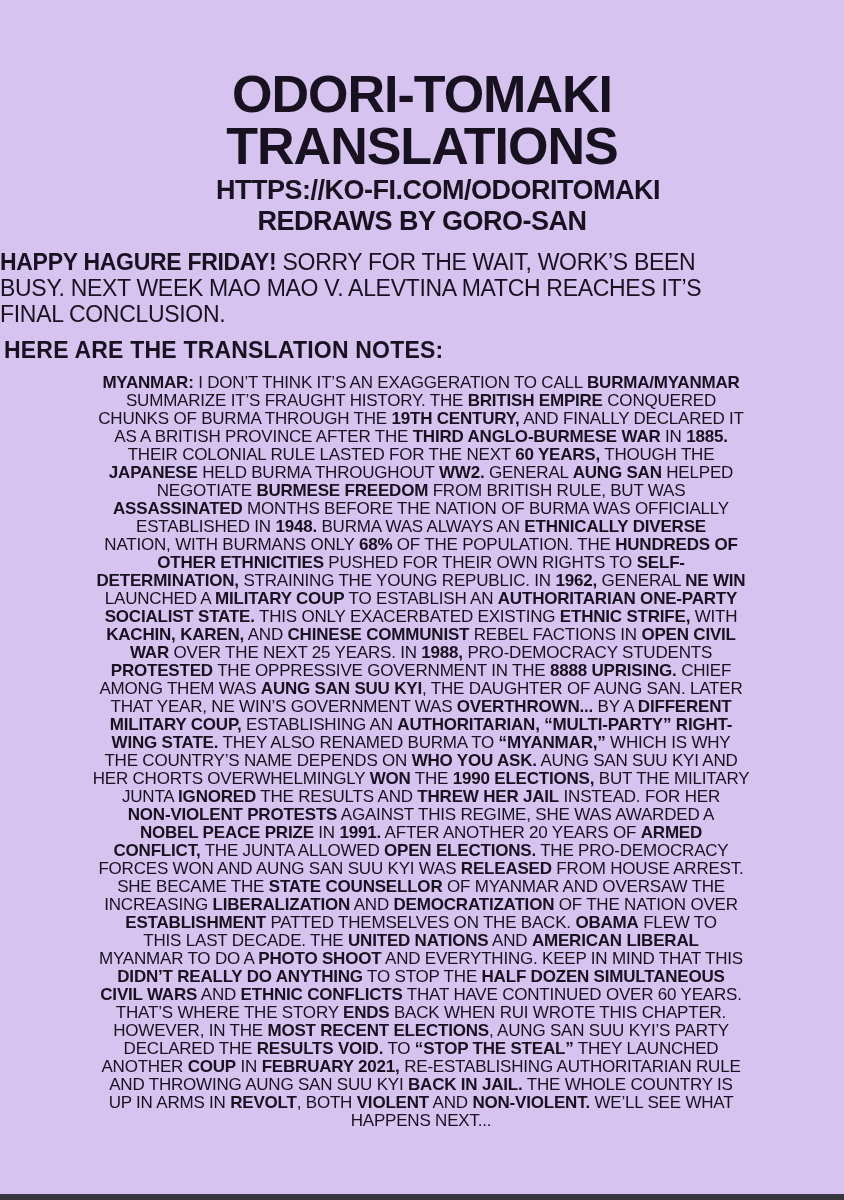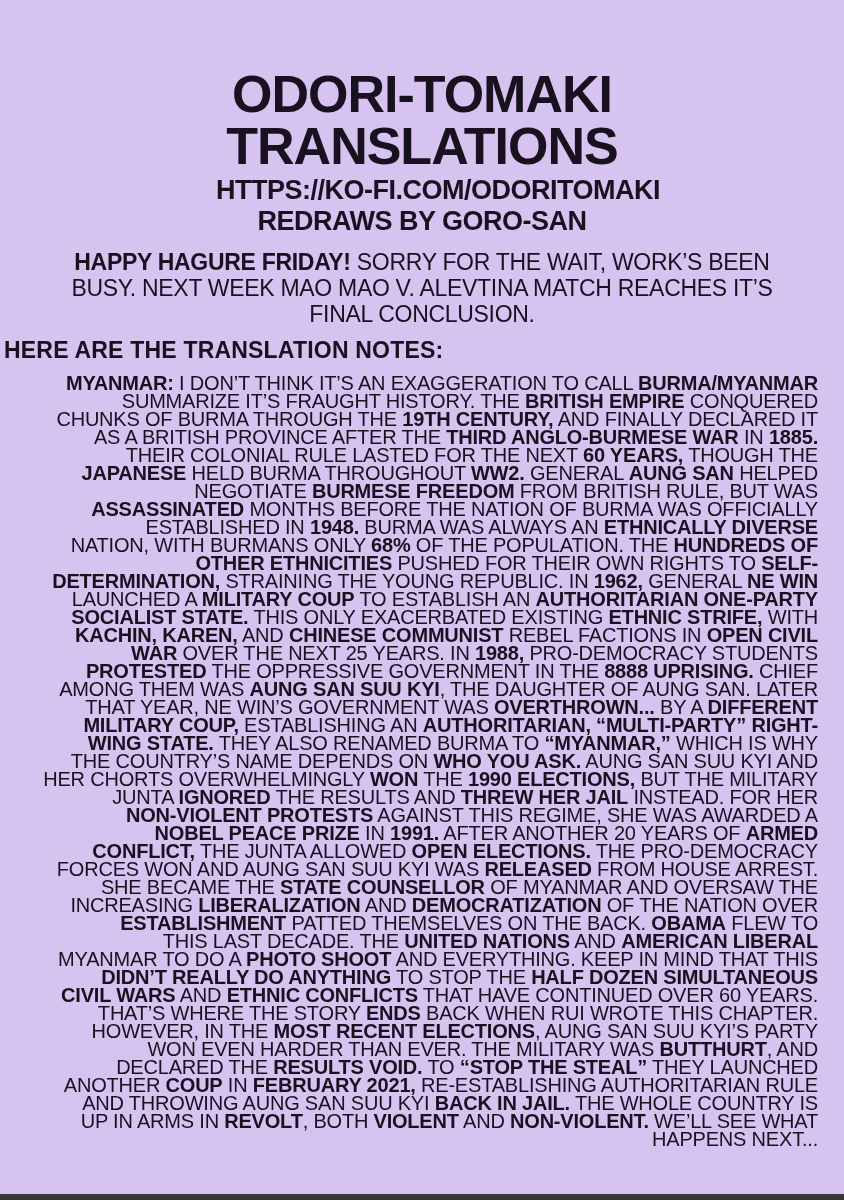--- a/index.html
+++ b/index.html
@@ -34,37 +34,37 @@
     padding-left: 32px;
   }
   .credits {
     font-weight: 700;
     font-size: 27px;
     line-height: 29px;
     letter-spacing: -0.5px;
   }
   .announce {
     margin-top: 13px;
-    text-align: center;
+    text-align: left;
     font-size: 23px;
     line-height: 26px;
     letter-spacing: -0.3px;
   }
   .notes-heading {
     margin: 10px 0 0 4px;
     text-align: left;
     font-weight: 700;
     font-size: 23px;
     line-height: 26px;
     letter-spacing: 0.2px;
   }
   .notes {
     margin: 11px 26px 0 24px;
-    text-align: right;
-    font-size: 20px;
+    text-align: center;
+    font-size: 17px;
     line-height: 18px;
     letter-spacing: -0.2px;
   }
   .tline { white-space: nowrap; }
   b { font-weight: 700; }
   .bottom-bar {
     position: absolute;
     left: 0; bottom: 0;
     width: 100%; height: 6px;
     background: var(--bar);
@@ -123,21 +123,20 @@
       <div class="tline"><span>FORCES WON AND AUNG SAN SUU KYI WAS </span><b>RELEASED</b><span> FROM HOUSE ARREST.</span></div>
       <div class="tline"><span>SHE BECAME THE </span><b>STATE COUNSELLOR</b><span> OF MYANMAR AND OVERSAW THE</span></div>
       <div class="tline"><span>INCREASING </span><b>LIBERALIZATION</b><span> AND </span><b>DEMOCRATIZATION</b><span> OF THE NATION OVER</span></div>
       <div class="tline"><b>ESTABLISHMENT</b><span> PATTED THEMSELVES ON THE BACK. </span><b>OBAMA</b><span> FLEW TO</span></div>
       <div class="tline"><span>THIS LAST DECADE. THE </span><b>UNITED NATIONS</b><span> AND </span><b>AMERICAN LIBERAL</b></div>
       <div class="tline"><span>MYANMAR TO DO A </span><b>PHOTO SHOOT</b><span> AND EVERYTHING. KEEP IN MIND THAT THIS</span></div>
       <div class="tline"><b>DIDN’T REALLY DO ANYTHING</b><span> TO STOP THE </span><b>HALF DOZEN SIMULTANEOUS</b></div>
       <div class="tline"><b>CIVIL WARS</b><span> AND </span><b>ETHNIC CONFLICTS</b><span> THAT HAVE CONTINUED OVER 60 YEARS.</span></div>
       <div class="tline"><span>THAT’S WHERE THE STORY </span><b>ENDS</b><span> BACK WHEN RUI WROTE THIS CHAPTER.</span></div>
       <div class="tline"><span>HOWEVER, IN THE </span><b>MOST RECENT ELECTIONS</b><span>, AUNG SAN SUU KYI’S PARTY</span></div>
-      <div class="tline"><span>WON EVEN HARDER THAN EVER. THE MILITARY WAS </span><b>BUTTHURT</b><span>, AND</span></div>
       <div class="tline"><span>DECLARED THE </span><b>RESULTS VOID.</b><span> TO </span><b>“STOP THE STEAL”</b><span> THEY LAUNCHED</span></div>
       <div class="tline"><span>ANOTHER </span><b>COUP</b><span> IN </span><b>FEBRUARY 2021,</b><span> RE-ESTABLISHING AUTHORITARIAN RULE</span></div>
       <div class="tline"><span>AND THROWING AUNG SAN SUU KYI </span><b>BACK IN JAIL.</b><span> THE WHOLE COUNTRY IS</span></div>
       <div class="tline"><span>UP IN ARMS IN </span><b>REVOLT</b><span>, BOTH </span><b>VIOLENT</b><span> AND </span><b>NON-VIOLENT.</b><span> WE’LL SEE WHAT</span></div>
       <div class="tline"><span>HAPPENS NEXT...</span></div>
     </div>
 
   <div class="bottom-bar"></div>
 
 </div>

